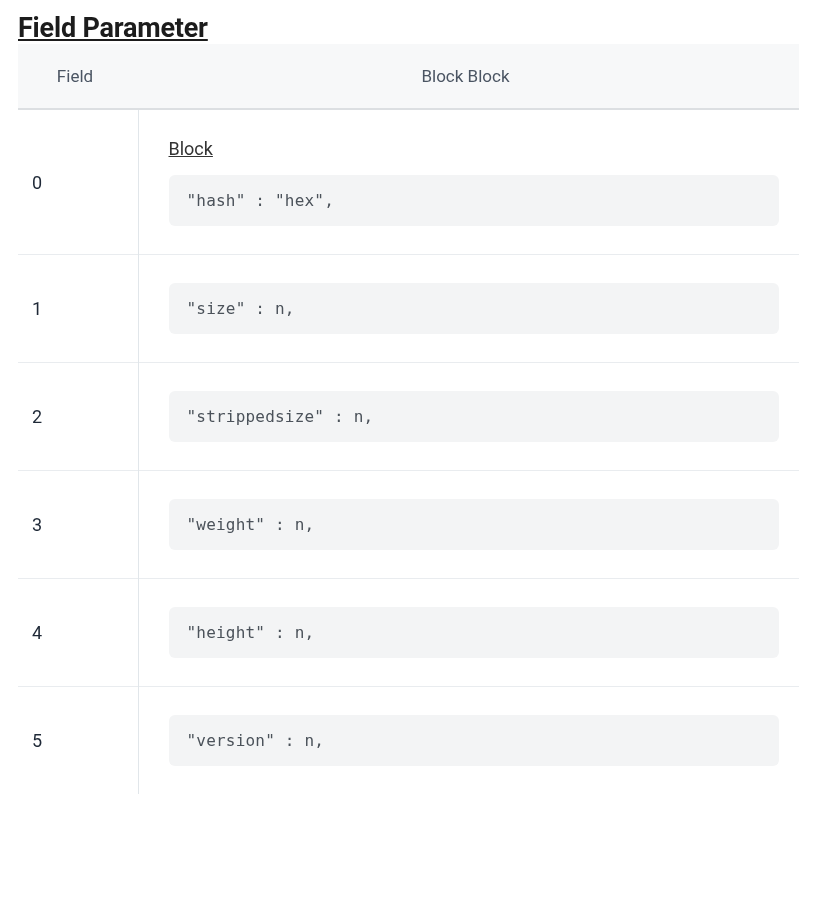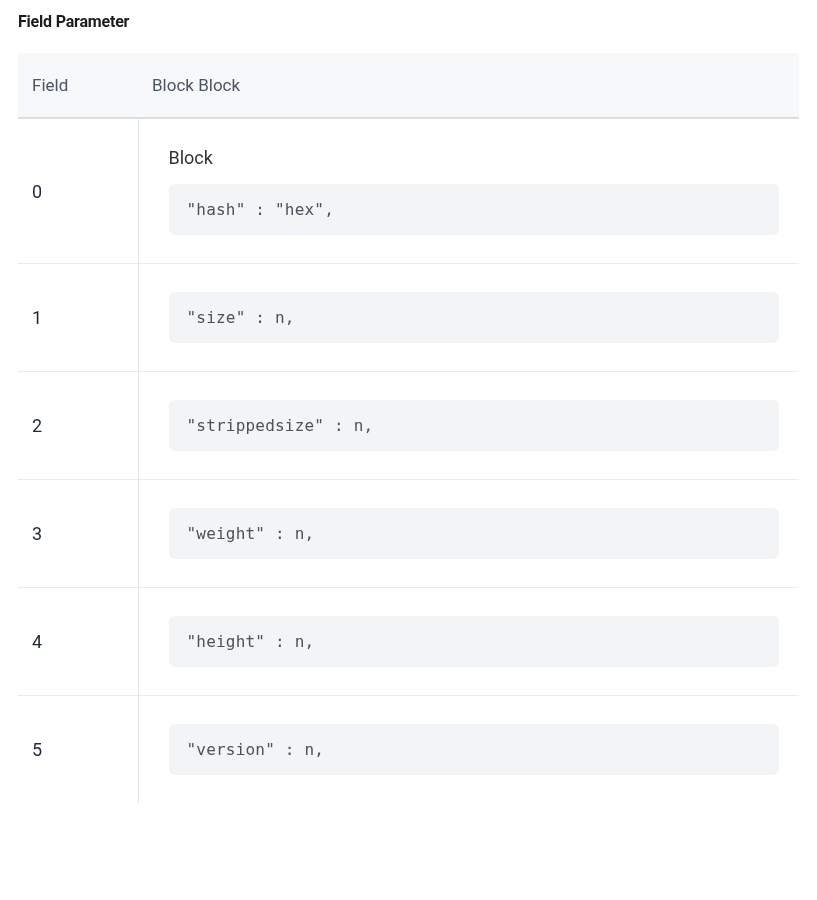--- a/index.html
+++ b/index.html
@@ -8,36 +8,36 @@
       box-sizing: border-box;
     }
     body {
       font-family: -apple-system, BlinkMacSystemFont, "Segoe UI", Roboto, Helvetica, Arial, sans-serif;
       background: #ffffff;
       color: #1a1a1a;
       padding: 12px 18px;
       width: 817px;
     }
     h3.page-title {
-      font-size: 16px;
+      font-size: 27px;
       font-weight: 700;
       color: #1c1c1c;
-      margin-bottom: 22px;
       letter-spacing: -0.2px;
+      text-decoration: underline;
     }
     table.param-table {
       width: 100%;
       border-collapse: collapse;
       border-spacing: 0;
     }
     thead tr {
       background: #f7f8f9;
     }
     thead th {
-      text-align: left;
+      text-align: center;
       font-weight: 400;
       font-size: 17px;
       color: #4b5563;
       padding: 22px 20px 22px 14px;
       border-bottom: 2px solid #dcdfe2;
     }
     thead th:first-child {
       width: 120px;
     }
     tbody td {
@@ -54,20 +54,21 @@
       border-right: 1px solid #e1e6ea;
       width: 120px;
     }
     td.data-cell {
       padding: 28px 20px 28px 30px;
     }
     .block-label {
       font-size: 18px;
       color: #333;
       margin-bottom: 16px;
+      text-decoration: underline;
     }
     .code-block {
       background: #f3f4f5;
       border-radius: 6px;
       padding: 16px 18px;
       font-family: ui-monospace, SFMono-Regular, "SF Mono", Menlo, Consolas, monospace;
       font-size: 16px;
       color: #4b525a;
       white-space: pre;
       letter-spacing: 0.2px;

